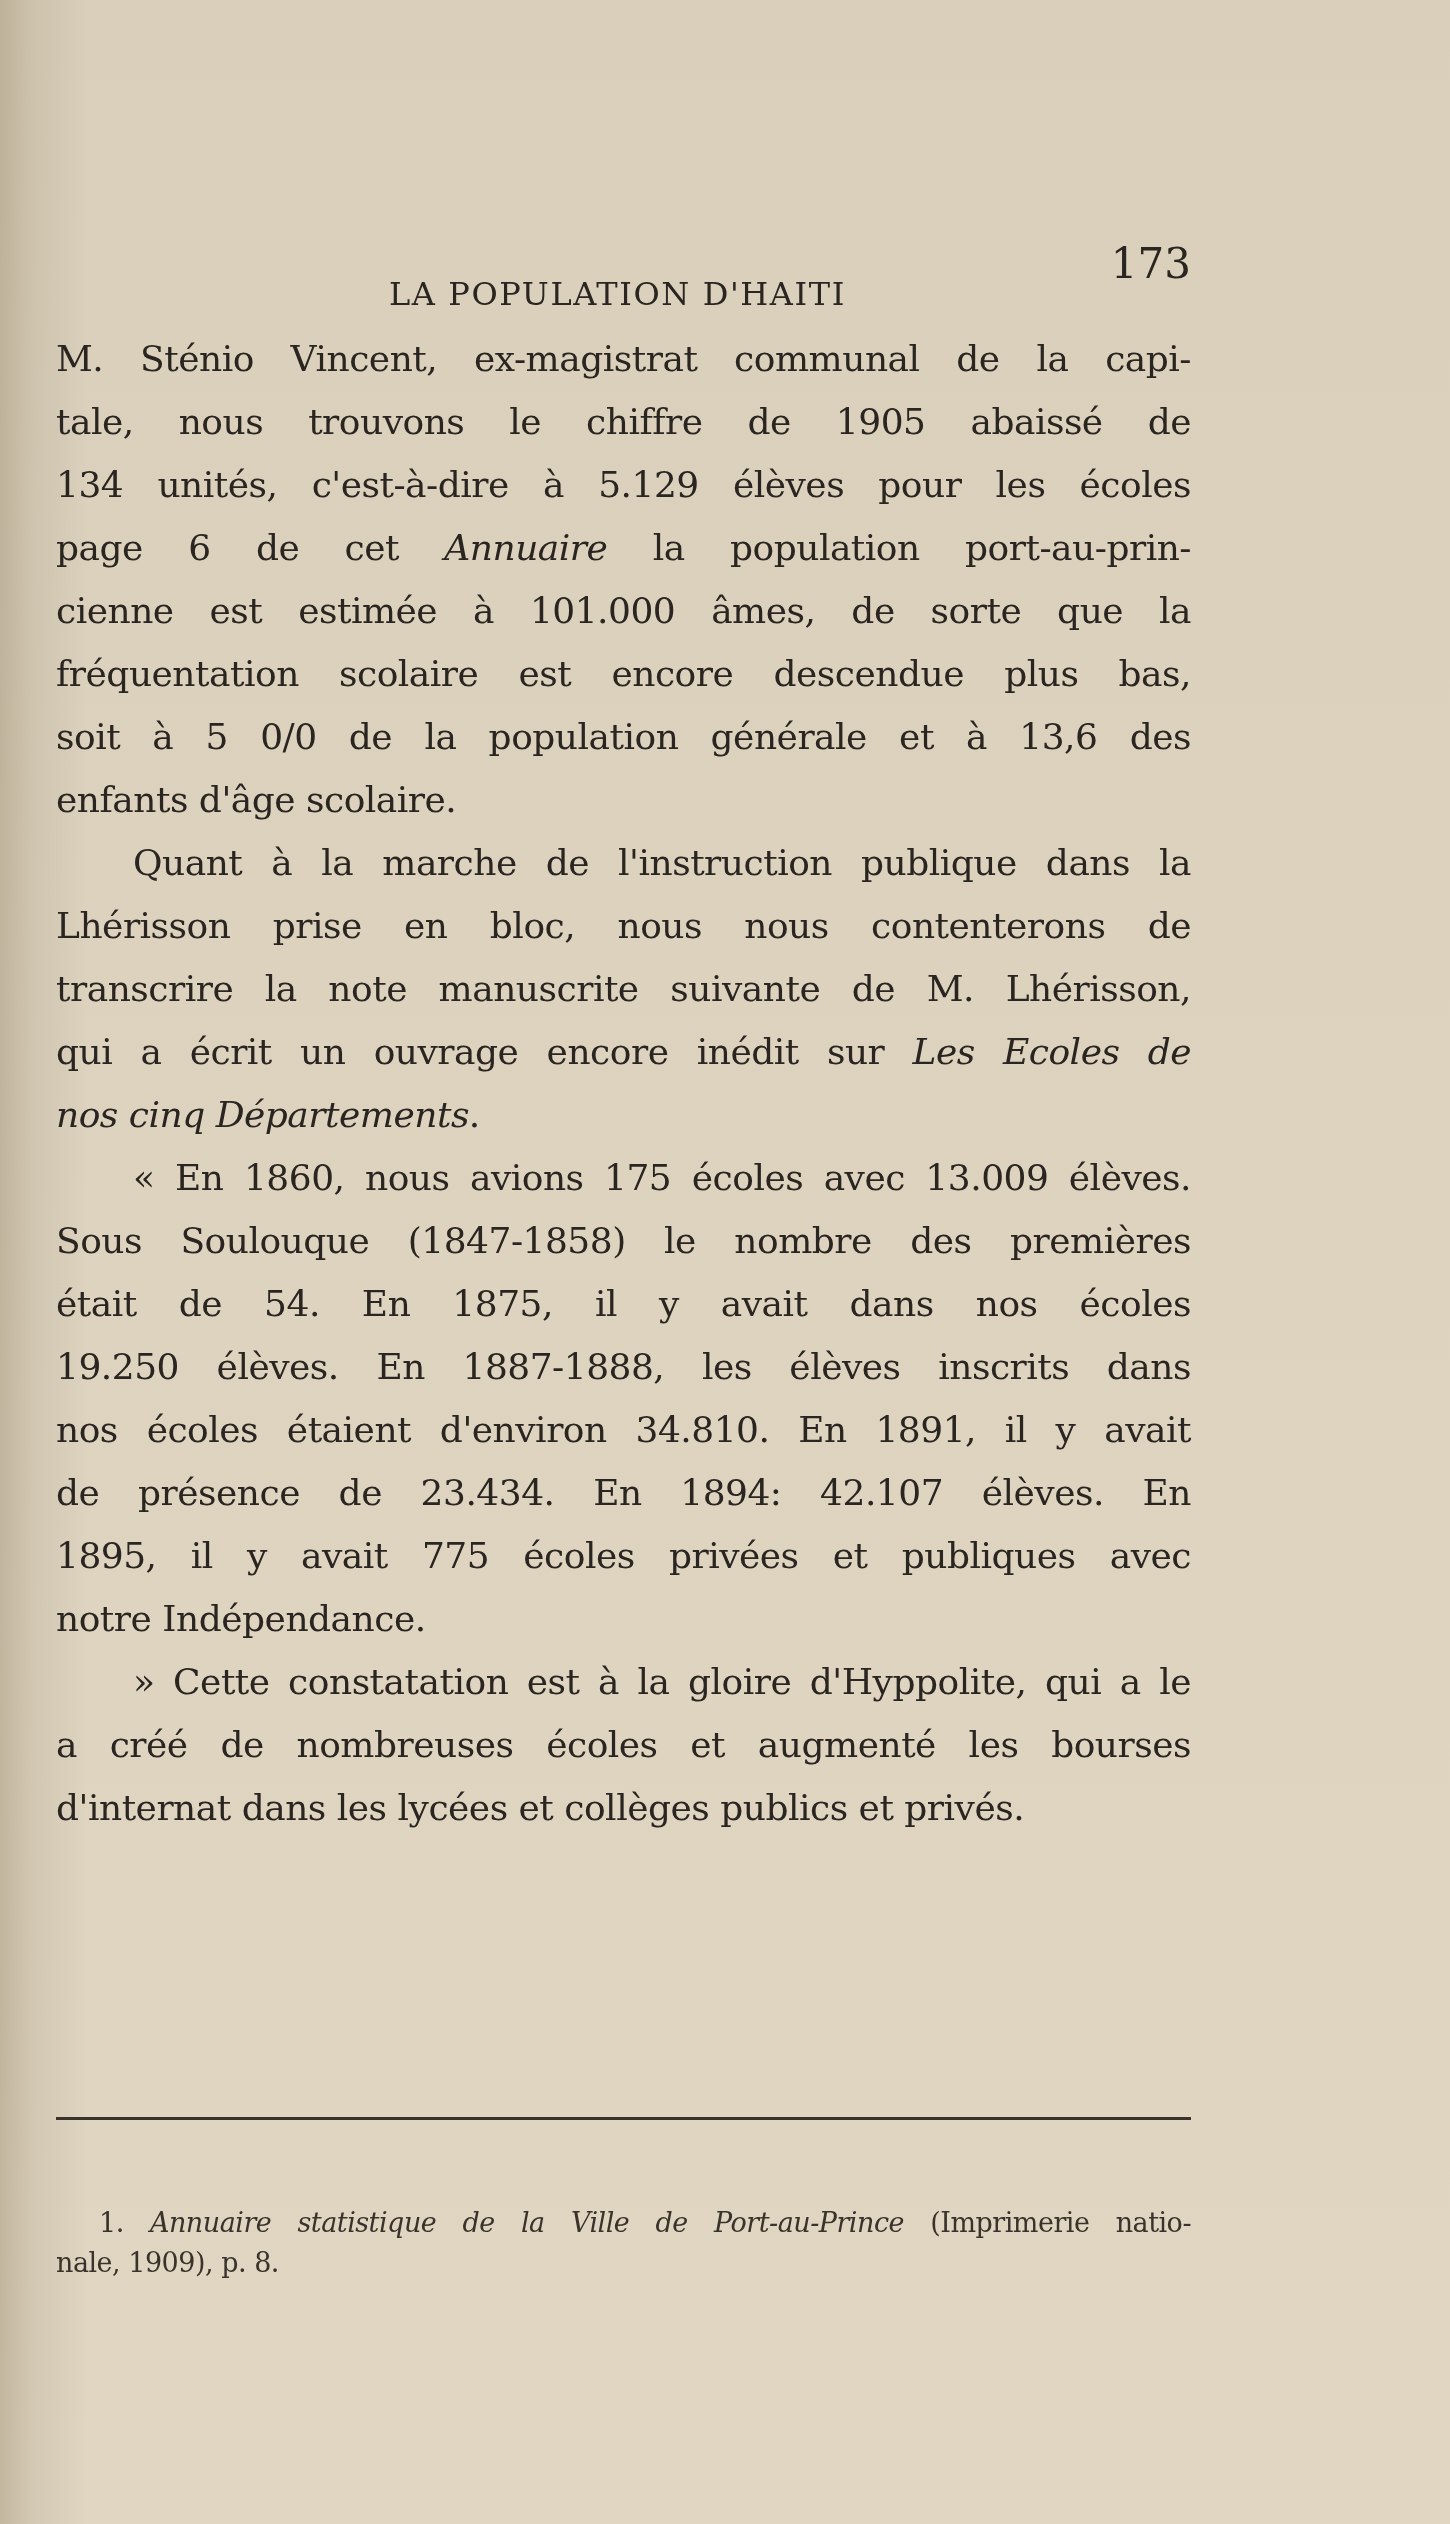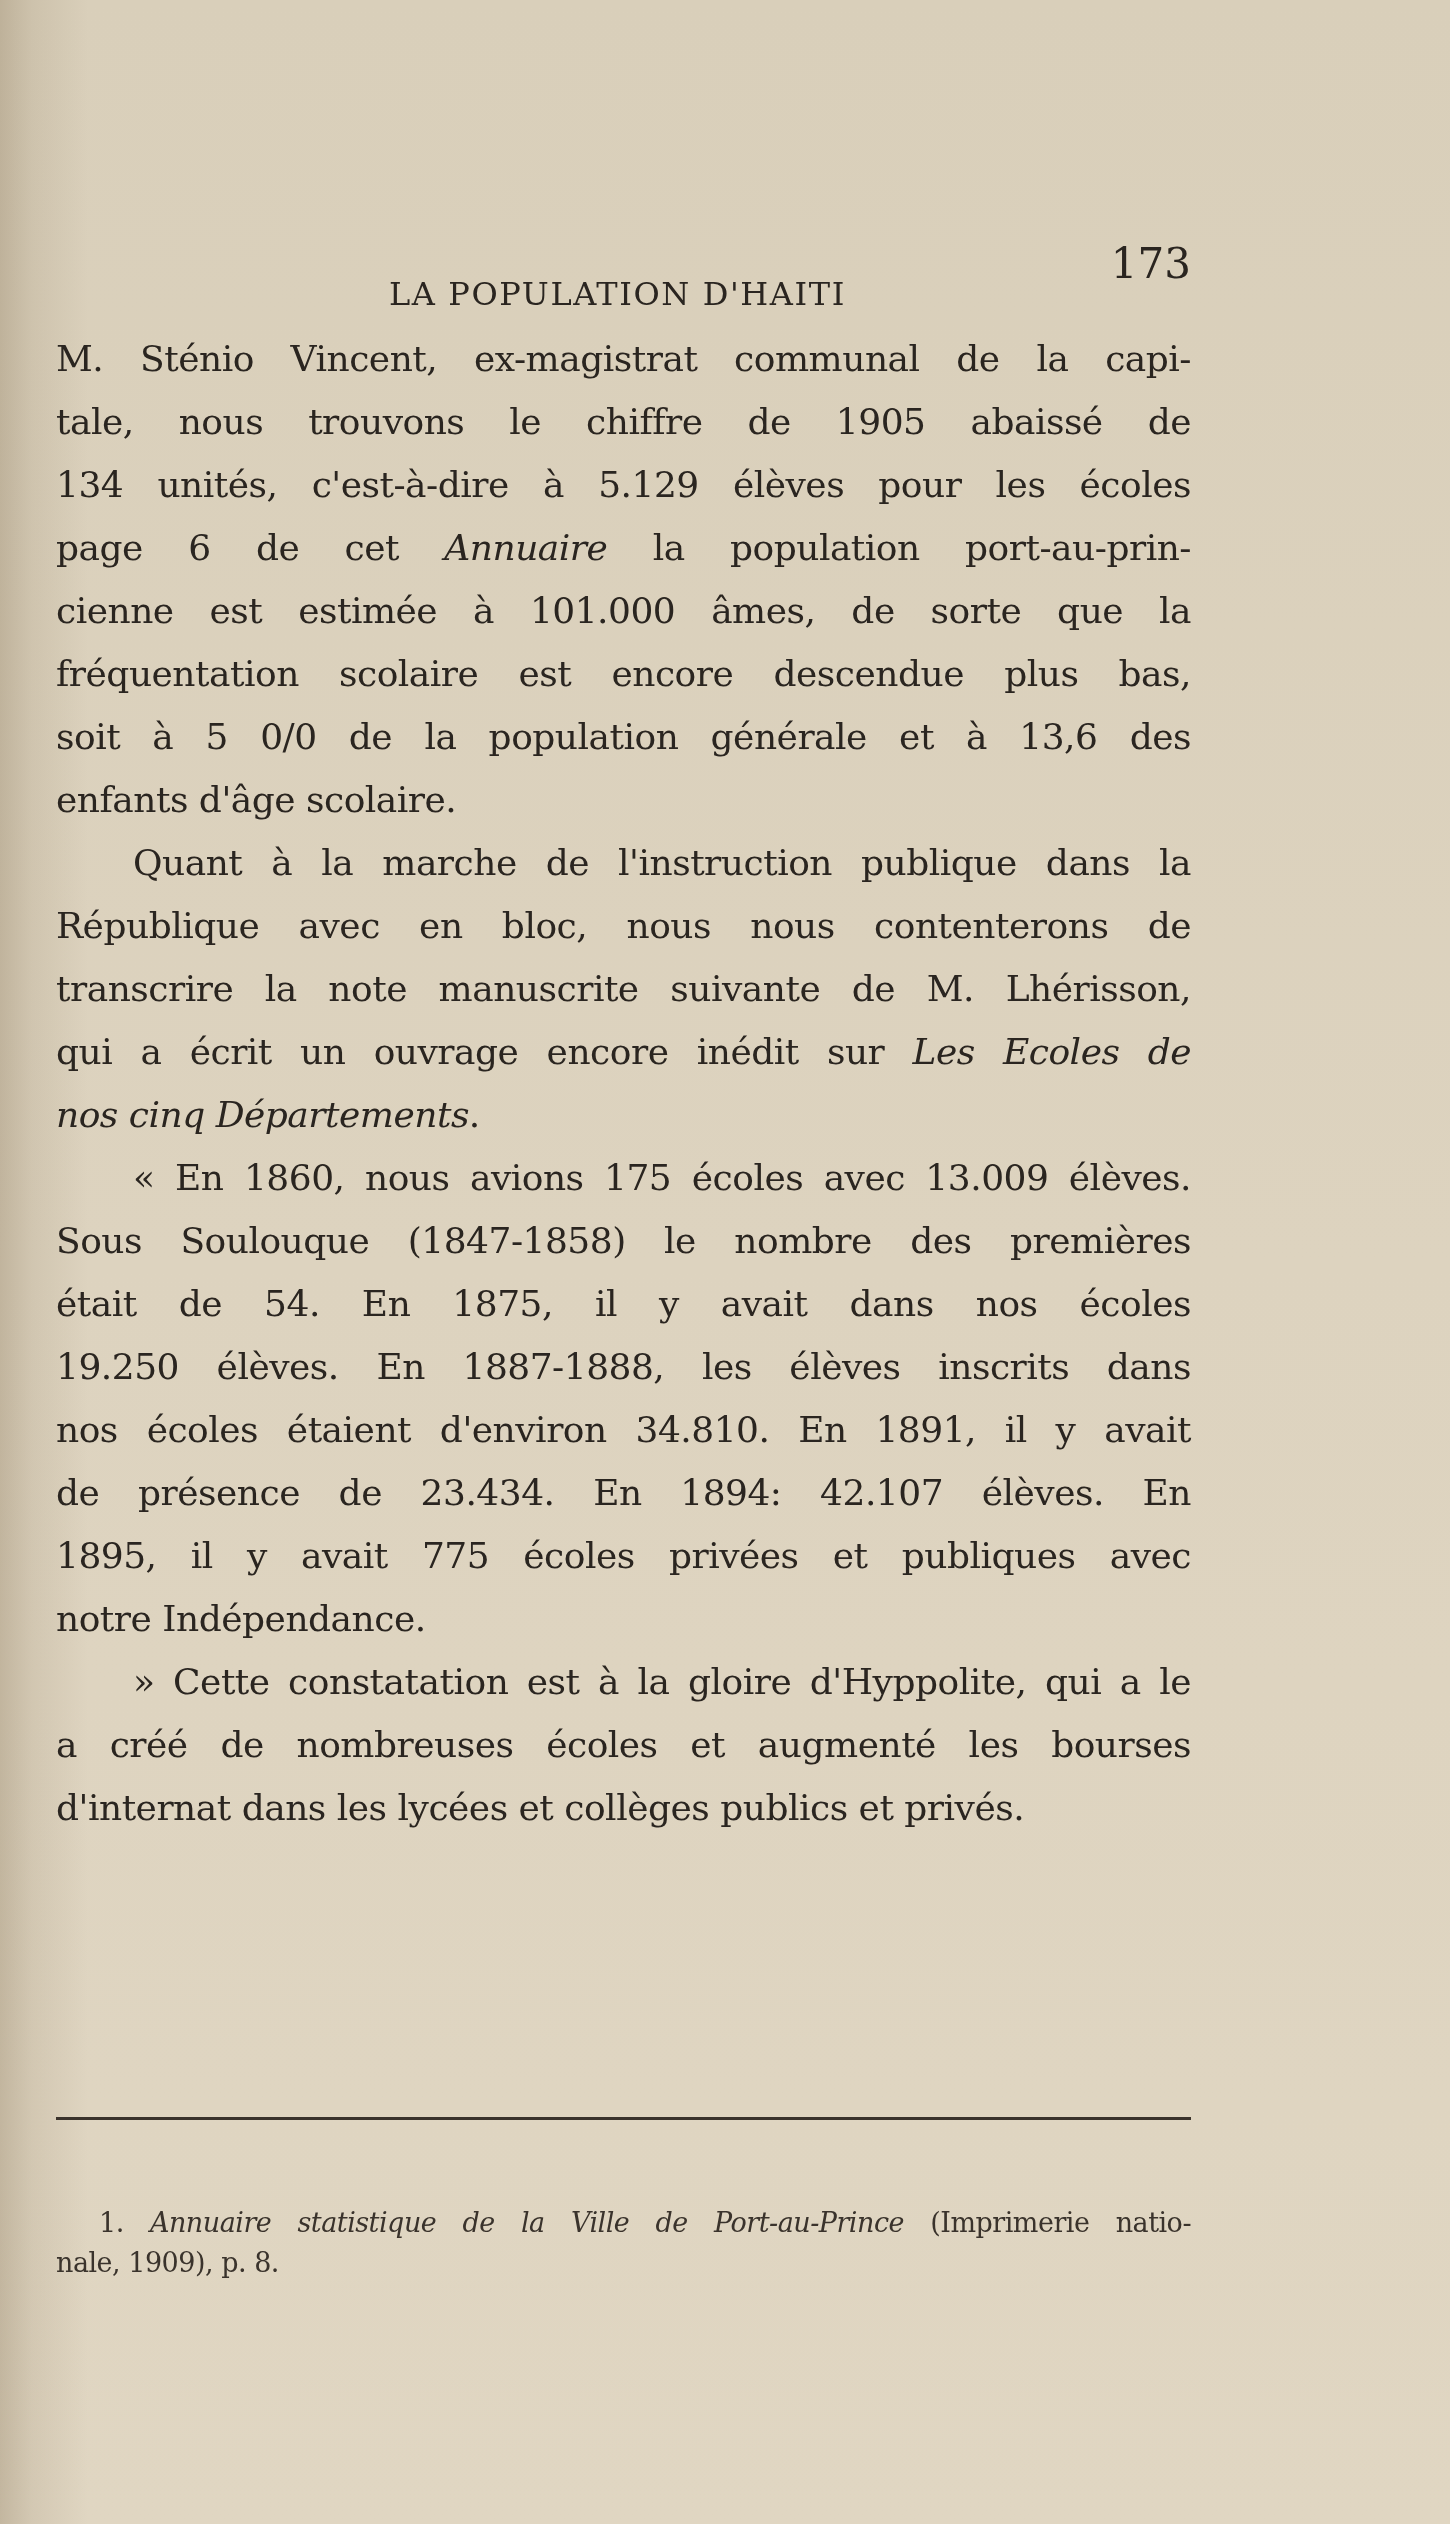--- a/index.html
+++ b/index.html
@@ -119,21 +119,21 @@
         <span class="line"><span>tale, nous trouvons le chiffre de 1905 abaissé de</span></span>
         <span class="line"><span>134 unités, c'est-à-dire à 5.129 élèves pour les écoles</span></span>
         <span class="line"><span>page 6 de cet </span><span class="it">Annuaire</span><span> la population port-au-prin-</span></span>
         <span class="line"><span>cienne est estimée à 101.000 âmes, de sorte que la</span></span>
         <span class="line"><span>fréquentation scolaire est encore descendue plus bas,</span></span>
         <span class="line"><span>soit à 5 0/0 de la population générale et à 13,6 des</span></span>
         <span class="line last"><span>enfants d'âge scolaire.</span></span>
       </div>
       <div>
         <span class="line indent"><span>Quant à la marche de l'instruction publique dans la</span></span>
-        <span class="line"><span>République avec en bloc, nous nous contenterons de</span></span>
+        <span class="line"><span>Lhérisson prise en bloc, nous nous contenterons de</span></span>
         <span class="line"><span>transcrire la note manuscrite suivante de M. Lhérisson,</span></span>
         <span class="line"><span>qui a écrit un ouvrage encore inédit sur </span><span class="it">Les Ecoles de</span></span>
         <span class="line last"><span class="it">nos cinq Départements</span><span>.</span></span>
       </div>
       <div>
         <span class="line indent"><span>« En 1860, nous avions 175 écoles avec 13.009 élèves.</span></span>
         <span class="line"><span>Sous Soulouque (1847-1858) le nombre des premières</span></span>
         <span class="line"><span>était de 54. En 1875, il y avait dans nos écoles</span></span>
         <span class="line"><span>19.250 élèves. En 1887-1888, les élèves inscrits dans</span></span>
         <span class="line"><span>nos écoles étaient d'environ 34.810. En 1891, il y avait</span></span>

